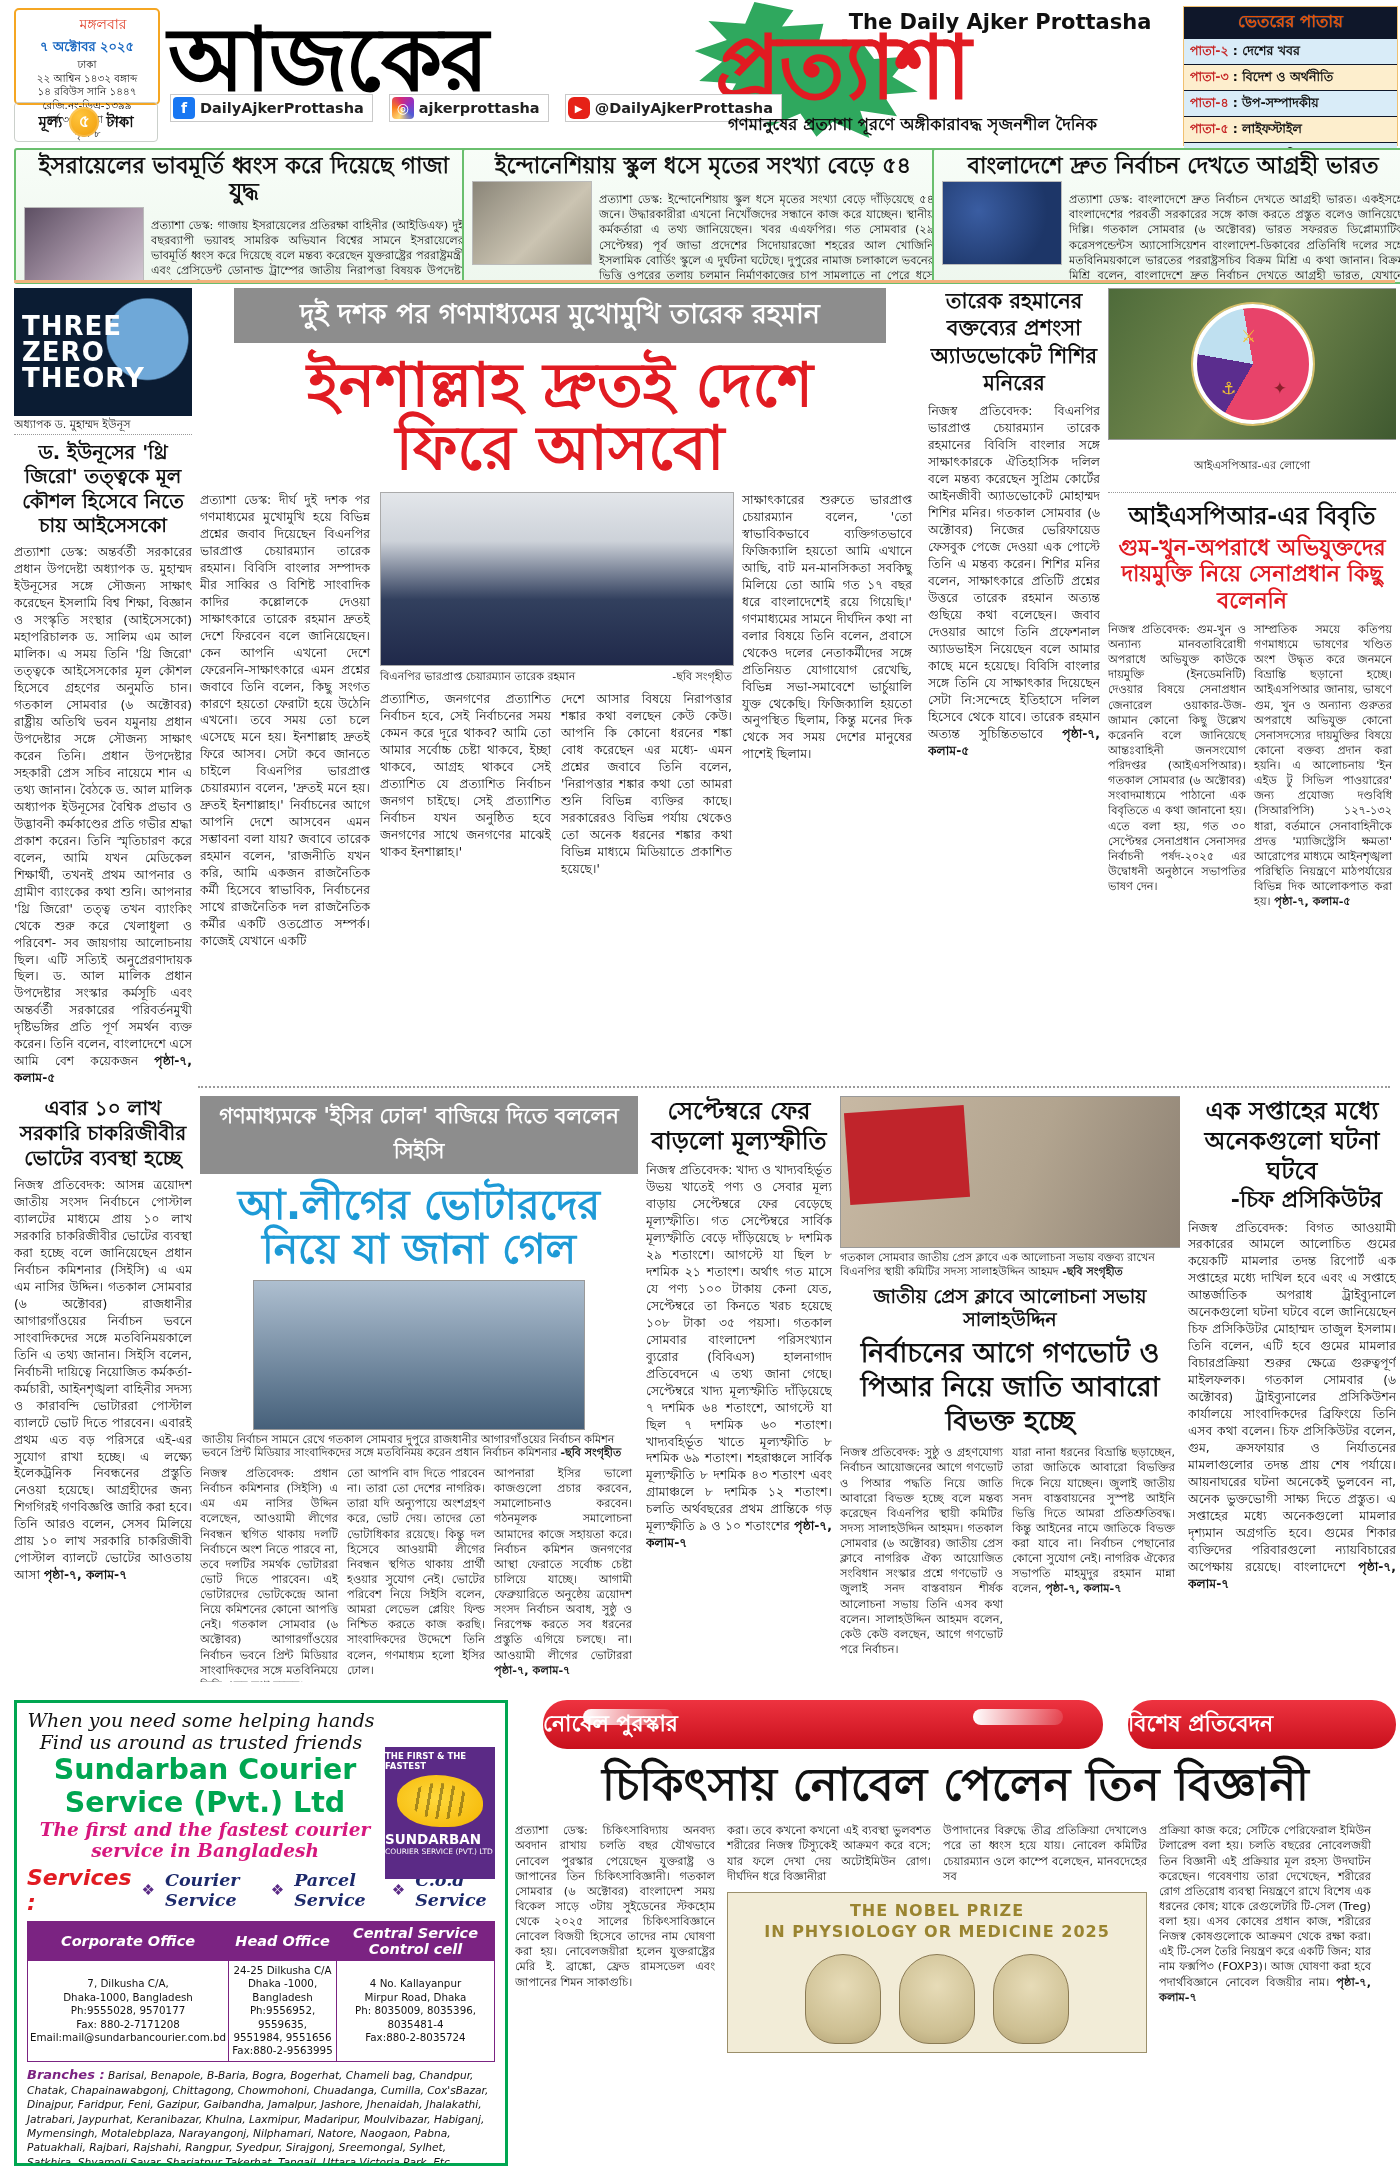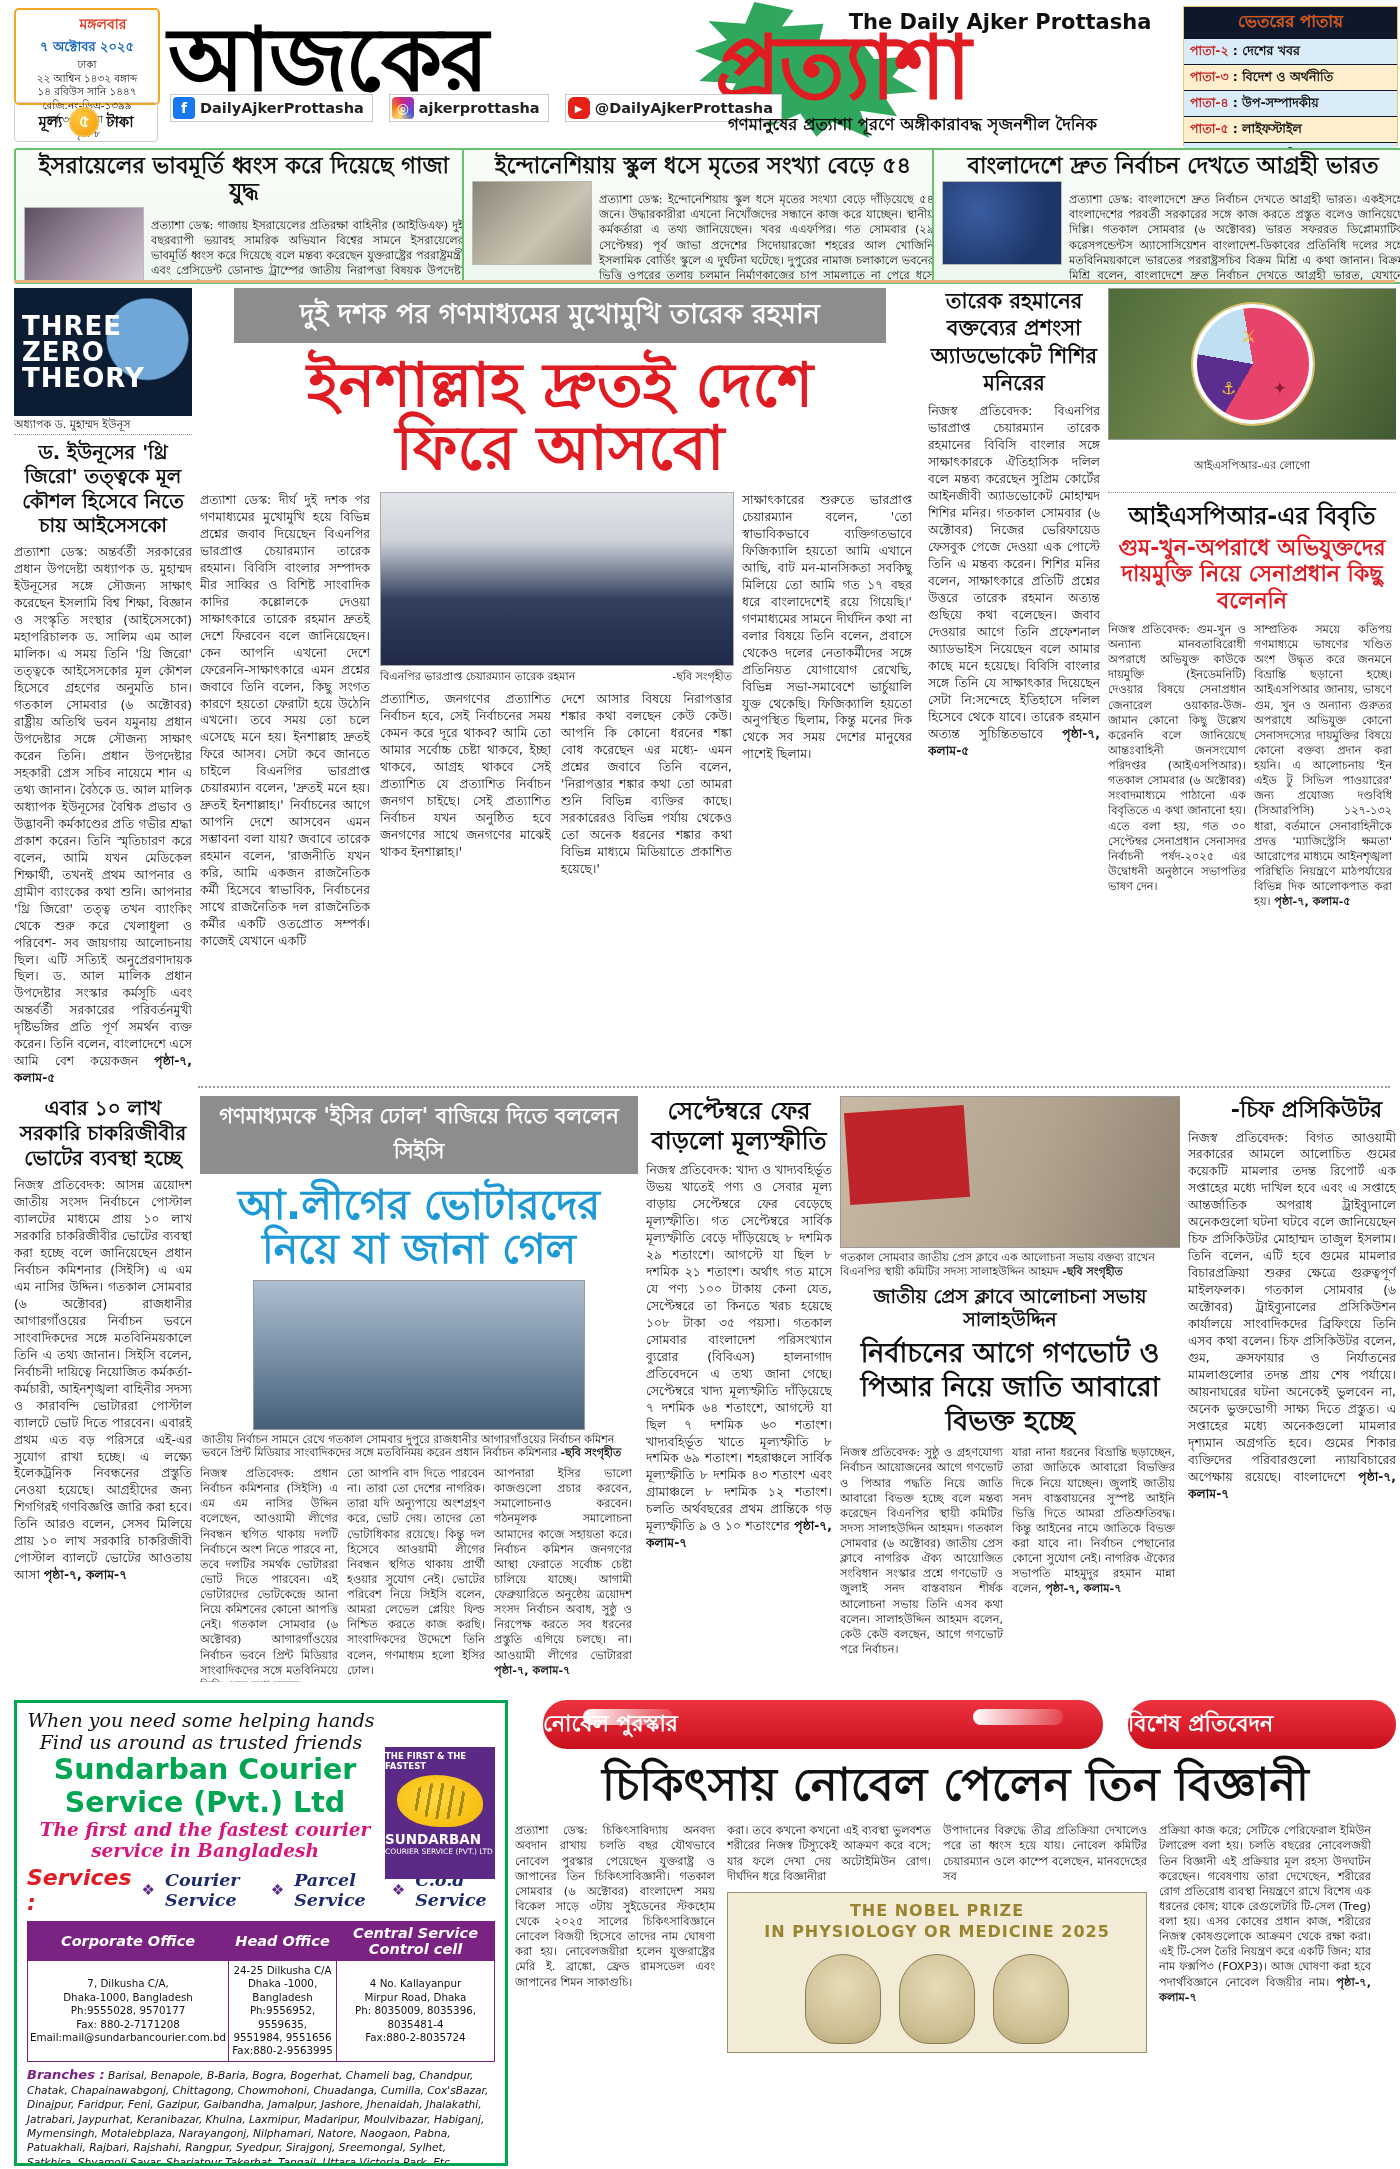--- a/index.html
+++ b/index.html
@@ -10,21 +10,21 @@
   .bt{font-size:12.3px;line-height:1.38;text-align:justify;}
   .bt-sm{font-size:11.3px;line-height:1.34;text-align:justify;}
   .cap{font-size:11px;line-height:1.25;}
   .photo{background:#cfd4da;position:relative;}
   .rule-o{position:absolute;left:14px;right:5px;height:0;border-top:3px solid #f2b27c;}
   .rule-d{position:absolute;left:198px;right:10px;height:0;border-top:2px dotted #9a9a9a;}
 
   
   .datebox{left:14px;top:8px;width:142px;height:90px;border:2px solid #f5a623;border-radius:5px;
            text-align:center;padding-top:3px;}
-  .datebox .day{color:#e0402a;font-weight:bold;font-size:14px;padding-left:32px;}
+  .datebox .day{color:#e0402a;font-weight:normal;font-size:14px;padding-left:32px;}
   .datebox .bdate{color:#1565c0;font-weight:bold;font-size:13px;}
   .datebox .ln{font-size:10.4px;line-height:1.32;}
   .pricebox{left:14px;top:102px;width:142px;height:38px;border:1.5px solid #cbd0cb;border-radius:4px;
             display:flex;align-items:center;justify-content:center;gap:7px;font-weight:bold;font-size:15px;}
   .coin{width:30px;height:30px;border-radius:50%;background:radial-gradient(circle at 35% 30%,#ffc53d,#f09a06);
         color:#fff;display:flex;align-items:center;justify-content:center;font-size:17px;font-weight:bold;
         box-shadow:inset 0 0 0 2px #fff3;}
   .mast-bn1{left:168px;top:16px;font-size:88px;font-weight:900;line-height:1;color:#000;letter-spacing:-2px;}
   .mast-bn2{left:715px;top:24px;font-size:88px;font-weight:900;line-height:1;color:#e11b22;letter-spacing:-2px;z-index:3;}
   .mast-en{left:820px;top:10px;width:360px;text-align:center;font-size:21px;font-weight:bold;color:#111;z-index:4;}
@@ -294,20 +294,21 @@
     </div>
     <div class="colhead" style="font-size:19px;">জাতীয় প্রেস ক্লাবে আলোচনা সভায় সালাহউদ্দিন</div>
     <div class="colhead" style="font-size:27px;margin:4px 0 8px;">নির্বাচনের আগে গণভোট ও পিআর নিয়ে জাতি আবারো বিভক্ত হচ্ছে</div>
     <div style="display:flex;gap:9px;">
       <p class="bt-sm" style="width:163px;margin:0;">নিজস্ব প্রতিবেদক: সুষ্ঠু ও গ্রহণযোগ্য নির্বাচন আয়োজনের আগে গণভোট ও পিআর পদ্ধতি নিয়ে জাতি আবারো বিভক্ত হচ্ছে বলে মন্তব্য করেছেন বিএনপির স্থায়ী কমিটির সদস্য সালাহউদ্দিন আহমদ। গতকাল সোমবার (৬ অক্টোবর) জাতীয় প্রেস ক্লাবে নাগরিক ঐক্য আয়োজিত সংবিধান সংস্কার প্রশ্নে গণভোট ও জুলাই সনদ বাস্তবায়ন শীর্ষক আলোচনা সভায় তিনি এসব কথা বলেন। সালাহউদ্দিন আহমদ বলেন, কেউ কেউ বলছেন, আগে গণভোট পরে নির্বাচন।</p>
       <p class="bt-sm" style="width:163px;margin:0;"><span>যারা নানা ধরনের বিভ্রান্তি ছড়াচ্ছেন, তারা জাতিকে আবারো বিভক্তির দিকে নিয়ে যাচ্ছেন। জুলাই জাতীয় সনদ বাস্তবায়নের সুস্পষ্ট আইনি ভিত্তি দিতে আমরা প্রতিশ্রুতিবদ্ধ। কিন্তু আইনের নামে জাতিকে বিভক্ত করা যাবে না। নির্বাচন পেছানোর কোনো সুযোগ নেই। নাগরিক ঐক্যের সভাপতি মাহমুদুর রহমান মান্না বলেন,</span> <b>পৃষ্ঠা-৭, কলাম-৭</b></p>
     </div>
   </div>
 
   <div class="abs clip" style="left:1188px;top:1096px;width:208px;height:586px;">
+    <div class="colhead" style="font-size:24px;">এক সপ্তাহের মধ্যে অনেকগুলো ঘটনা ঘটবে</div>
     <div class="colhead" style="font-size:22px;text-align:right;padding-right:14px;">-চিফ প্রসিকিউটর</div>
     <p class="bt" style="margin:6px 0 0;"><span>নিজস্ব প্রতিবেদক: বিগত আওয়ামী সরকারের আমলে আলোচিত গুমের কয়েকটি মামলার তদন্ত রিপোর্ট এক সপ্তাহের মধ্যে দাখিল হবে এবং এ সপ্তাহে আন্তর্জাতিক অপরাধ ট্রাইব্যুনালে অনেকগুলো ঘটনা ঘটবে বলে জানিয়েছেন চিফ প্রসিকিউটর মোহাম্মদ তাজুল ইসলাম। তিনি বলেন, এটি হবে গুমের মামলার বিচারপ্রক্রিয়া শুরুর ক্ষেত্রে গুরুত্বপূর্ণ মাইলফলক। গতকাল সোমবার (৬ অক্টোবর) ট্রাইব্যুনালের প্রসিকিউশন কার্যালয়ে সাংবাদিকদের ব্রিফিংয়ে তিনি এসব কথা বলেন। চিফ প্রসিকিউটর বলেন, গুম, ক্রসফায়ার ও নির্যাতনের মামলাগুলোর তদন্ত প্রায় শেষ পর্যায়ে। আয়নাঘরের ঘটনা অনেকেই ভুলবেন না, অনেক ভুক্তভোগী সাক্ষ্য দিতে প্রস্তুত। এ সপ্তাহের মধ্যে অনেকগুলো মামলার দৃশ্যমান অগ্রগতি হবে। গুমের শিকার ব্যক্তিদের পরিবারগুলো ন্যায়বিচারের অপেক্ষায় রয়েছে। বাংলাদেশে</span> <b>পৃষ্ঠা-৭, কলাম-৭</b></p>
   </div>
 
   <div class="abs adbox clip" style="left:14px;top:1700px;width:468px;height:448px;">
     <div class="tiger-logo">
       <div class="s1">THE FIRST &amp; THE FASTEST</div>
       <div class="tiger-body"></div>
       <div class="s2">SUNDARBAN</div>
       <div class="s3">COURIER SERVICE (PVT.) LTD</div>

